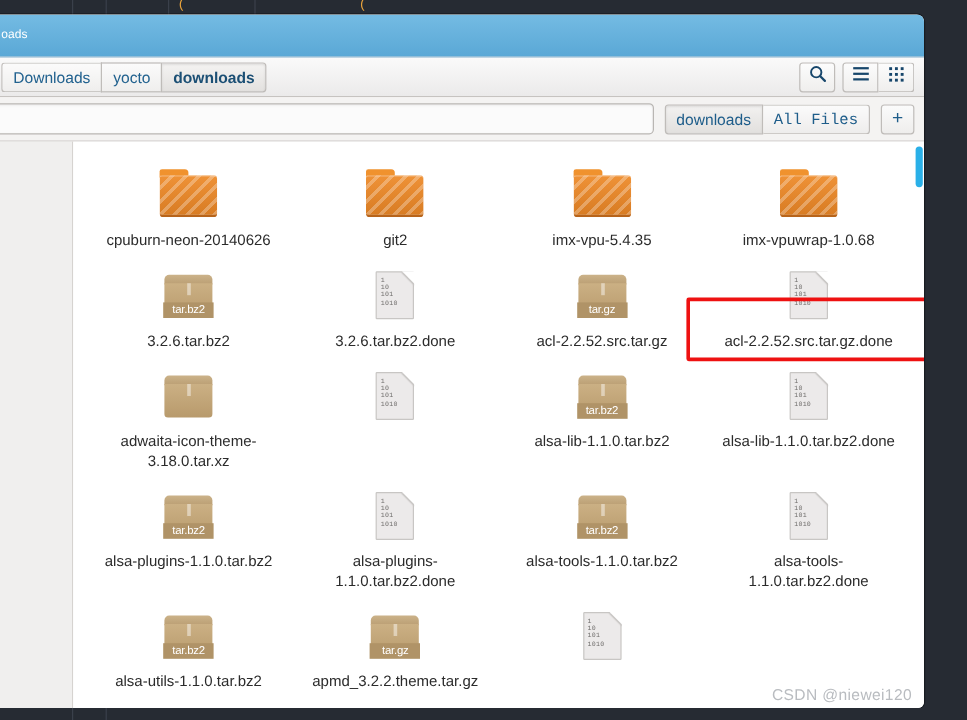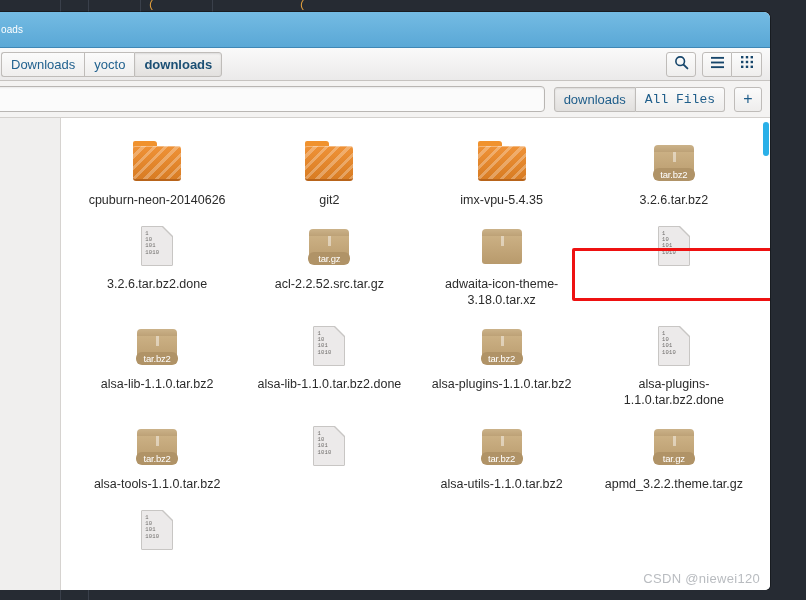--- a/index.html
+++ b/index.html
@@ -229,21 +229,21 @@
   }
   .archive .a-crease {
     position: absolute; left: 25px; top: 14px;
     width: 3px; height: 10px;
     background: rgba(255,255,255,.45);
   }
   .archive .a-tape {
     position: absolute; left: 5px; bottom: 5px;
     width: 42px; height: 13px;
     background: #b09367;
-    border-radius: 6px;
+    border-radius: 0;
     display: flex; align-items: center; justify-content: center;
     color: #ffffff; font-size: 9.5px; letter-spacing: -.2px;
     font-family: "Liberation Sans", sans-serif;
   }
 
   
   .doc .d-page {
     position: absolute; left: 10px; top: 4px;
     width: 32px; height: 40px;
     background: #eceaea;
@@ -409,20 +409,27 @@
             <div class="ilabel">git2</div>
           </div>
           <div class="cell">
             <div class="icon-box folder">
               <div class="f-tab"></div>
               <div class="f-body"></div>
             </div>
             <div class="ilabel">imx-vpu-5.4.35</div>
           </div>
           <div class="cell">
+            <div class="icon-box folder">
+              <div class="f-tab"></div>
+              <div class="f-body"></div>
+            </div>
+            <div class="ilabel">imx-vpuwrap-1.0.68</div>
+          </div>
+          <div class="cell">
             <div class="icon-box archive">
               <div class="a-lid"></div>
               <div class="a-body"></div>
               <div class="a-crease"></div>
               <div class="a-tape">tar.bz2</div>
             </div>
             <div class="ilabel">3.2.6.tar.bz2</div>
           </div>
           <div class="cell">
             <div class="icon-box doc">
@@ -435,20 +442,28 @@
           <div class="cell">
             <div class="icon-box archive">
               <div class="a-lid"></div>
               <div class="a-body"></div>
               <div class="a-crease"></div>
               <div class="a-tape">tar.gz</div>
             </div>
             <div class="ilabel">acl-2.2.52.src.tar.gz</div>
           </div>
           <div class="cell">
+            <div class="icon-box doc">
+              <div class="d-page"></div>
+              <div class="d-fold"></div>
+              <div class="d-bits">1<br>10<br>101<br>1010</div>
+            </div>
+            <div class="ilabel">acl-2.2.52.src.tar.gz.done</div>
+          </div>
+          <div class="cell">
             <div class="icon-box archive">
               <div class="a-lid"></div>
               <div class="a-body"></div>
               <div class="a-crease"></div>
             </div>
             <div class="ilabel">adwaita-icon-theme-3.18.0.tar.xz</div>
           </div>
           <div class="cell">
             <div class="icon-box doc">
               <div class="d-page"></div>
@@ -498,20 +513,21 @@
               <div class="a-tape">tar.bz2</div>
             </div>
             <div class="ilabel">alsa-tools-1.1.0.tar.bz2</div>
           </div>
           <div class="cell">
             <div class="icon-box doc">
               <div class="d-page"></div>
               <div class="d-fold"></div>
               <div class="d-bits">1<br>10<br>101<br>1010</div>
             </div>
+            <div class="ilabel">alsa-tools-1.1.0.tar.bz2.done</div>
           </div>
           <div class="cell">
             <div class="icon-box archive">
               <div class="a-lid"></div>
               <div class="a-body"></div>
               <div class="a-crease"></div>
               <div class="a-tape">tar.bz2</div>
             </div>
             <div class="ilabel">alsa-utils-1.1.0.tar.bz2</div>
           </div>

